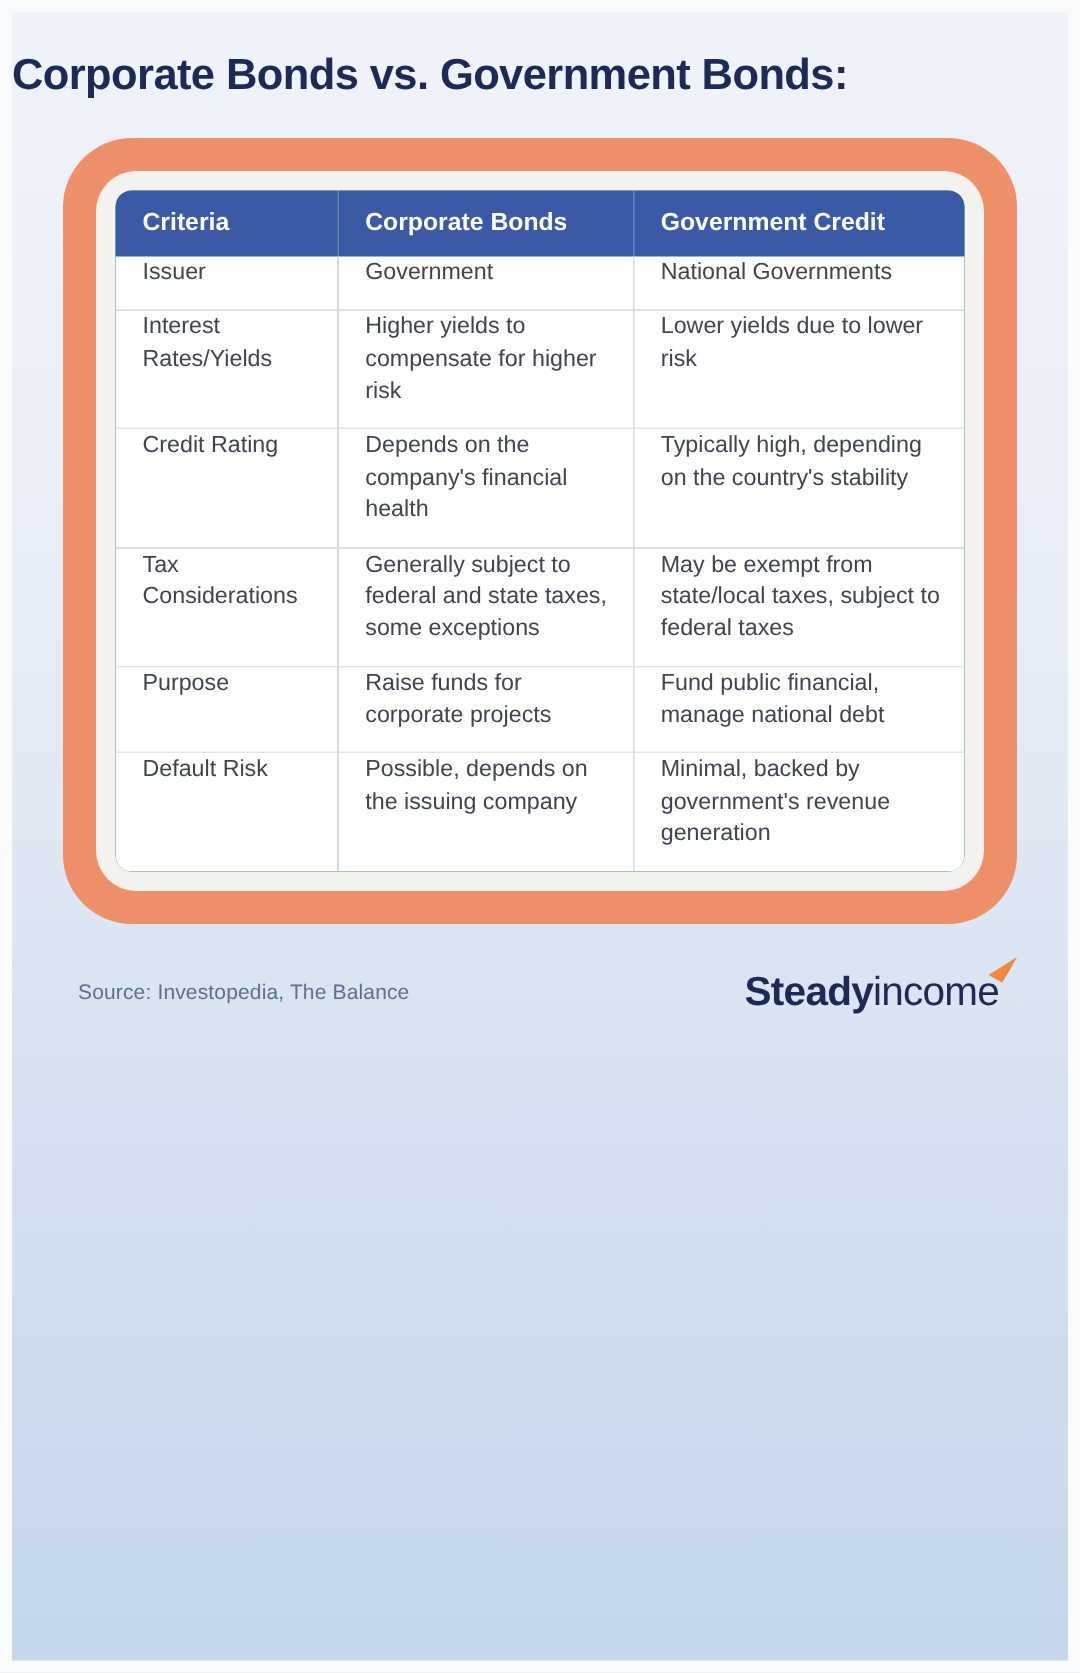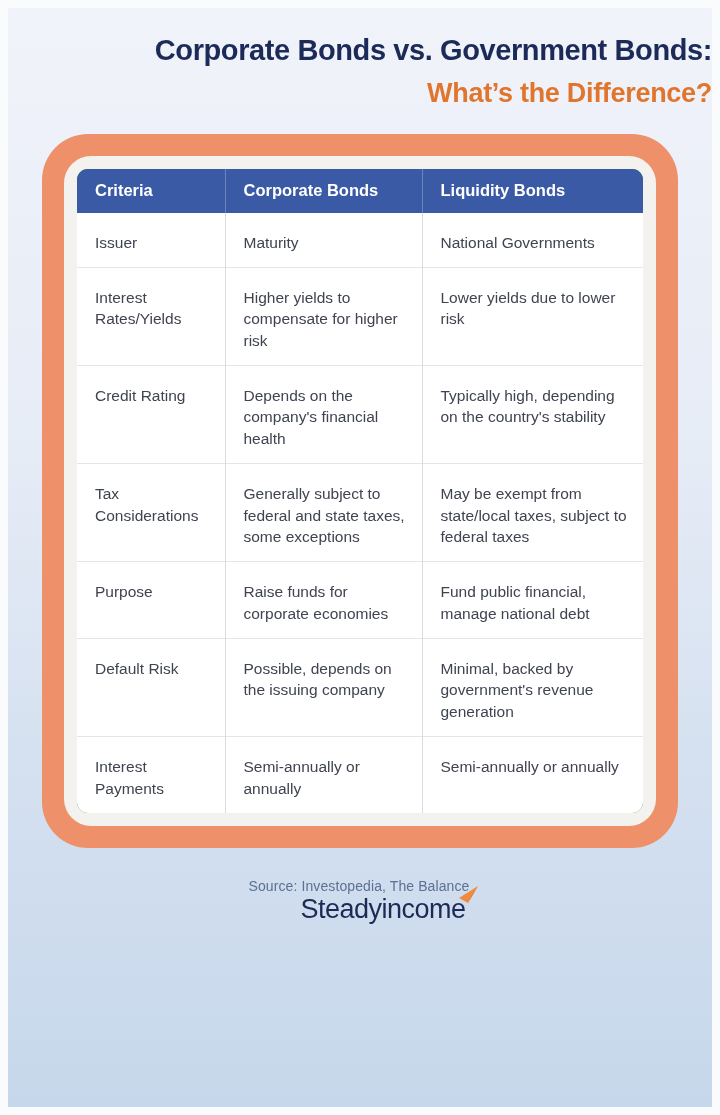--- a/index.html
+++ b/index.html
@@ -4,21 +4,21 @@
 <style>
   * { box-sizing: border-box; }
   html,body { margin:0; padding:0; }
   body {
     width:720px; height:1115px;
     font-family:"Liberation Sans", sans-serif;
     border:8px solid #FAFBFD;
     background:linear-gradient(180deg,#F1F3FA 0%,#E6ECF6 40%,#D4E0F0 70%,#C6D7EB 100%);
     overflow:hidden;
   }
-  .title-block { text-align:right; margin-top:27px; }
+  .title-block { text-align:left; margin-top:27px; }
   .title-line1 {
     font-size:29px; font-weight:800; color:#1C2A58; letter-spacing:-0.4px; line-height:1.1;
   }
   .title-line2 {
     font-size:27px; font-weight:800; color:#E0762E; letter-spacing:-0.3px; margin-top:12px; line-height:1.1;
   }
   .card {
     margin:25px 34px 0 34px;
     background:#EE906A;
     border-radius:46px;
@@ -37,95 +37,88 @@
   table { width:100%; border-collapse:collapse; table-layout:fixed; }
   col.c1 { width:148px; } col.c2 { width:197px; } col.c3 { width:auto; }
   th {
     background:#3B5AA6; color:#FFFFFF;
     font-size:16.5px; font-weight:700; text-align:left;
     padding:12px 10px 12px 18px; height:44px;
   }
   th + th { border-left:1px solid rgba(255,255,255,0.25); }
   td {
     font-size:15.5px; color:#3F4450; line-height:1.38;
-    padding:19px 14px 14px 18px;
+    padding:0 14px 14px 18px;
     vertical-align:top; background:#FFFFFF;
   }
   tbody tr + tr td { border-top:1px solid #E5E5E8; }
   td + td { border-left:1px solid #DBDBDE; }
   .footer {
     display:flex; justify-content:space-between; align-items:center;
     margin:30px 46px 0 44px;
-    flex-direction:column;
   }
   .source { font-size:14px; color:#5C7091; letter-spacing:0.1px; }
   .logo { position:relative; font-size:27px; color:#1E2A56; letter-spacing:-0.5px; white-space:nowrap; }
-  .logo-bold { font-weight:400;margin-left:48px; }
+  .logo-bold { font-weight:700;margin-left:48px; }
   .logo-reg  { font-weight:400; }
   .logo-arrow { position:absolute; top:-9px; right:-13px; width:21px; height:19px; }
 </style>
 </head>
 <body>
 
 <div class="title-block">
   <div class="title-line1">Corporate Bonds vs. Government Bonds:</div>
-  <div class="title-line2">What’s the Difference?</div>
 </div>
 
 <div class="card">
   <div class="panel">
     <div class="table-wrap">
       <table>
         <colgroup>
             <col class="c1">
             <col class="c2">
             <col class="c3">
           </colgroup>
         <thead>
           <tr>
             <th>Criteria</th>
             <th>Corporate Bonds</th>
-            <th>Liquidity Bonds</th>
+            <th>Government Credit</th>
           </tr>
         </thead>
         <tbody>
           <tr>
             <td>Issuer</td>
-            <td>Maturity</td>
+            <td>Government</td>
             <td>National Governments</td>
           </tr>
           <tr>
             <td>Interest Rates/Yields</td>
             <td>Higher yields to compensate for higher risk</td>
             <td>Lower yields due to lower risk</td>
           </tr>
           <tr>
             <td>Credit Rating</td>
             <td>Depends on the company's financial health</td>
             <td>Typically high, depending on the country's stability</td>
           </tr>
           <tr>
             <td>Tax Considerations</td>
             <td>Generally subject to federal and state taxes, some exceptions</td>
             <td>May be exempt from state/local taxes, subject to federal taxes</td>
           </tr>
           <tr>
             <td>Purpose</td>
-            <td>Raise funds for corporate economies</td>
+            <td>Raise funds for corporate projects</td>
             <td>Fund public financial, manage national debt</td>
           </tr>
           <tr>
             <td>Default Risk</td>
             <td>Possible, depends on the issuing company</td>
             <td>Minimal, backed by government's revenue generation</td>
-          </tr>
-          <tr>
-            <td>Interest Payments</td>
-            <td>Semi-annually or annually</td>
-            <td>Semi-annually or annually</td>
           </tr>
         </tbody>
       </table>
     </div>
   </div>
 </div>
 
 <div class="footer">
   <div class="source">Source: Investopedia, The Balance</div>
   <div class="logo">

